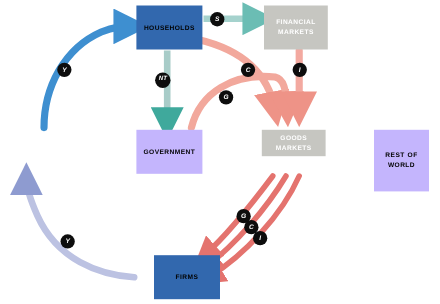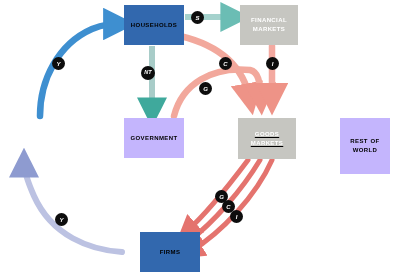--- a/index.html
+++ b/index.html
@@ -138,21 +138,21 @@
 
   <div class="node node-gray" style="left:240px; top:5px; width:58px; height:40px;">
     <span class="node-label">Financial Markets</span>
   </div>
 
 
   <div class="node node-purple" style="left:124px; top:118px; width:60px; height:40px;">
     <span class="node-label">Government</span>
   </div>
 
-  <div class="node node-gray" style="left:238px; top:118px; width:58px; height:41px;text-decoration:underline;">
+  <div class="node node-gray" style="left:238px; top:118px; width:58px; height:24px;">
     <span class="node-label">Goods Markets</span>
   </div>
 
   <div class="node node-purple" style="left:340px; top:118px; width:50px; height:56px;">
     <span class="node-label">Rest of World</span>
   </div>
 
   <div class="node node-blue" style="left:140px; top:232px; width:60px; height:40px;">
     <span class="node-label">Firms</span>
   </div>

